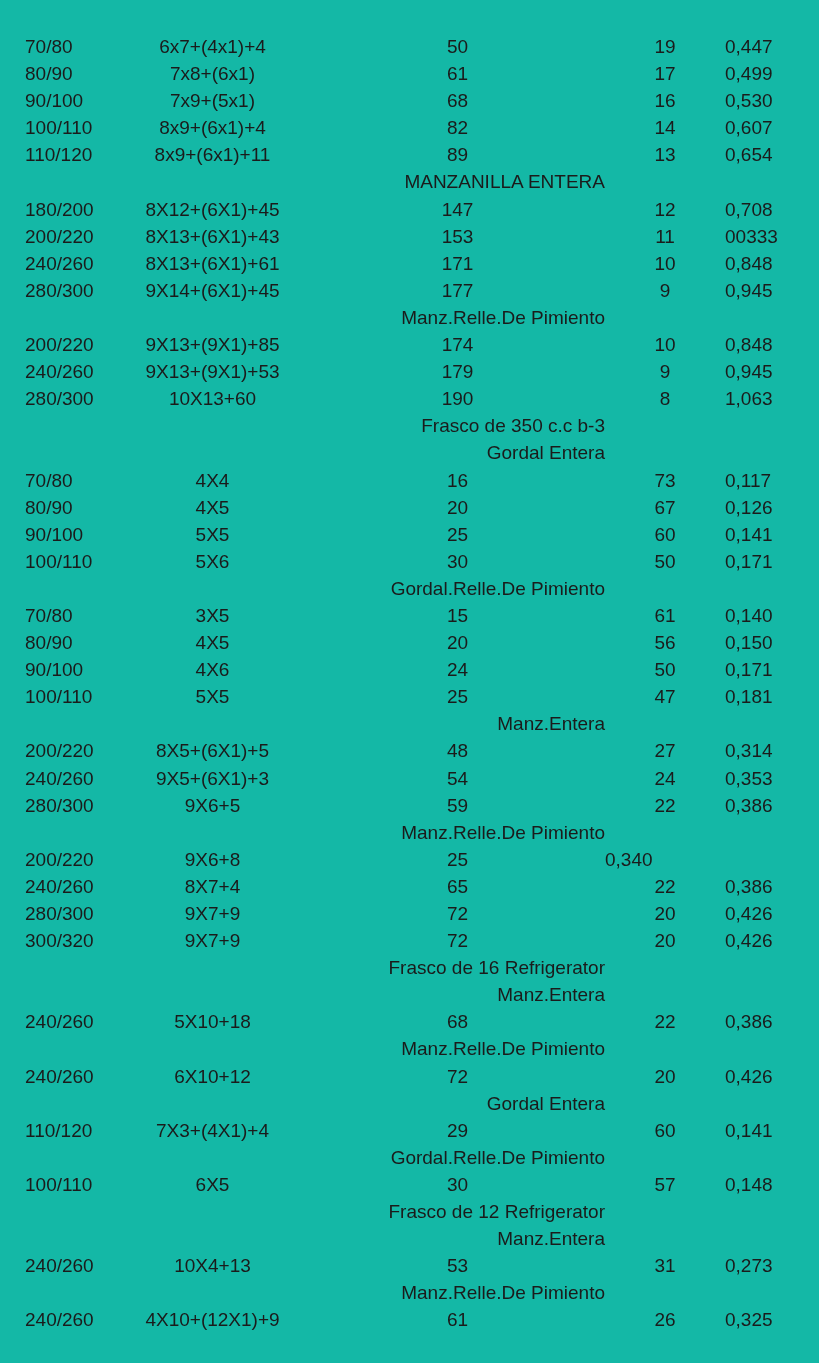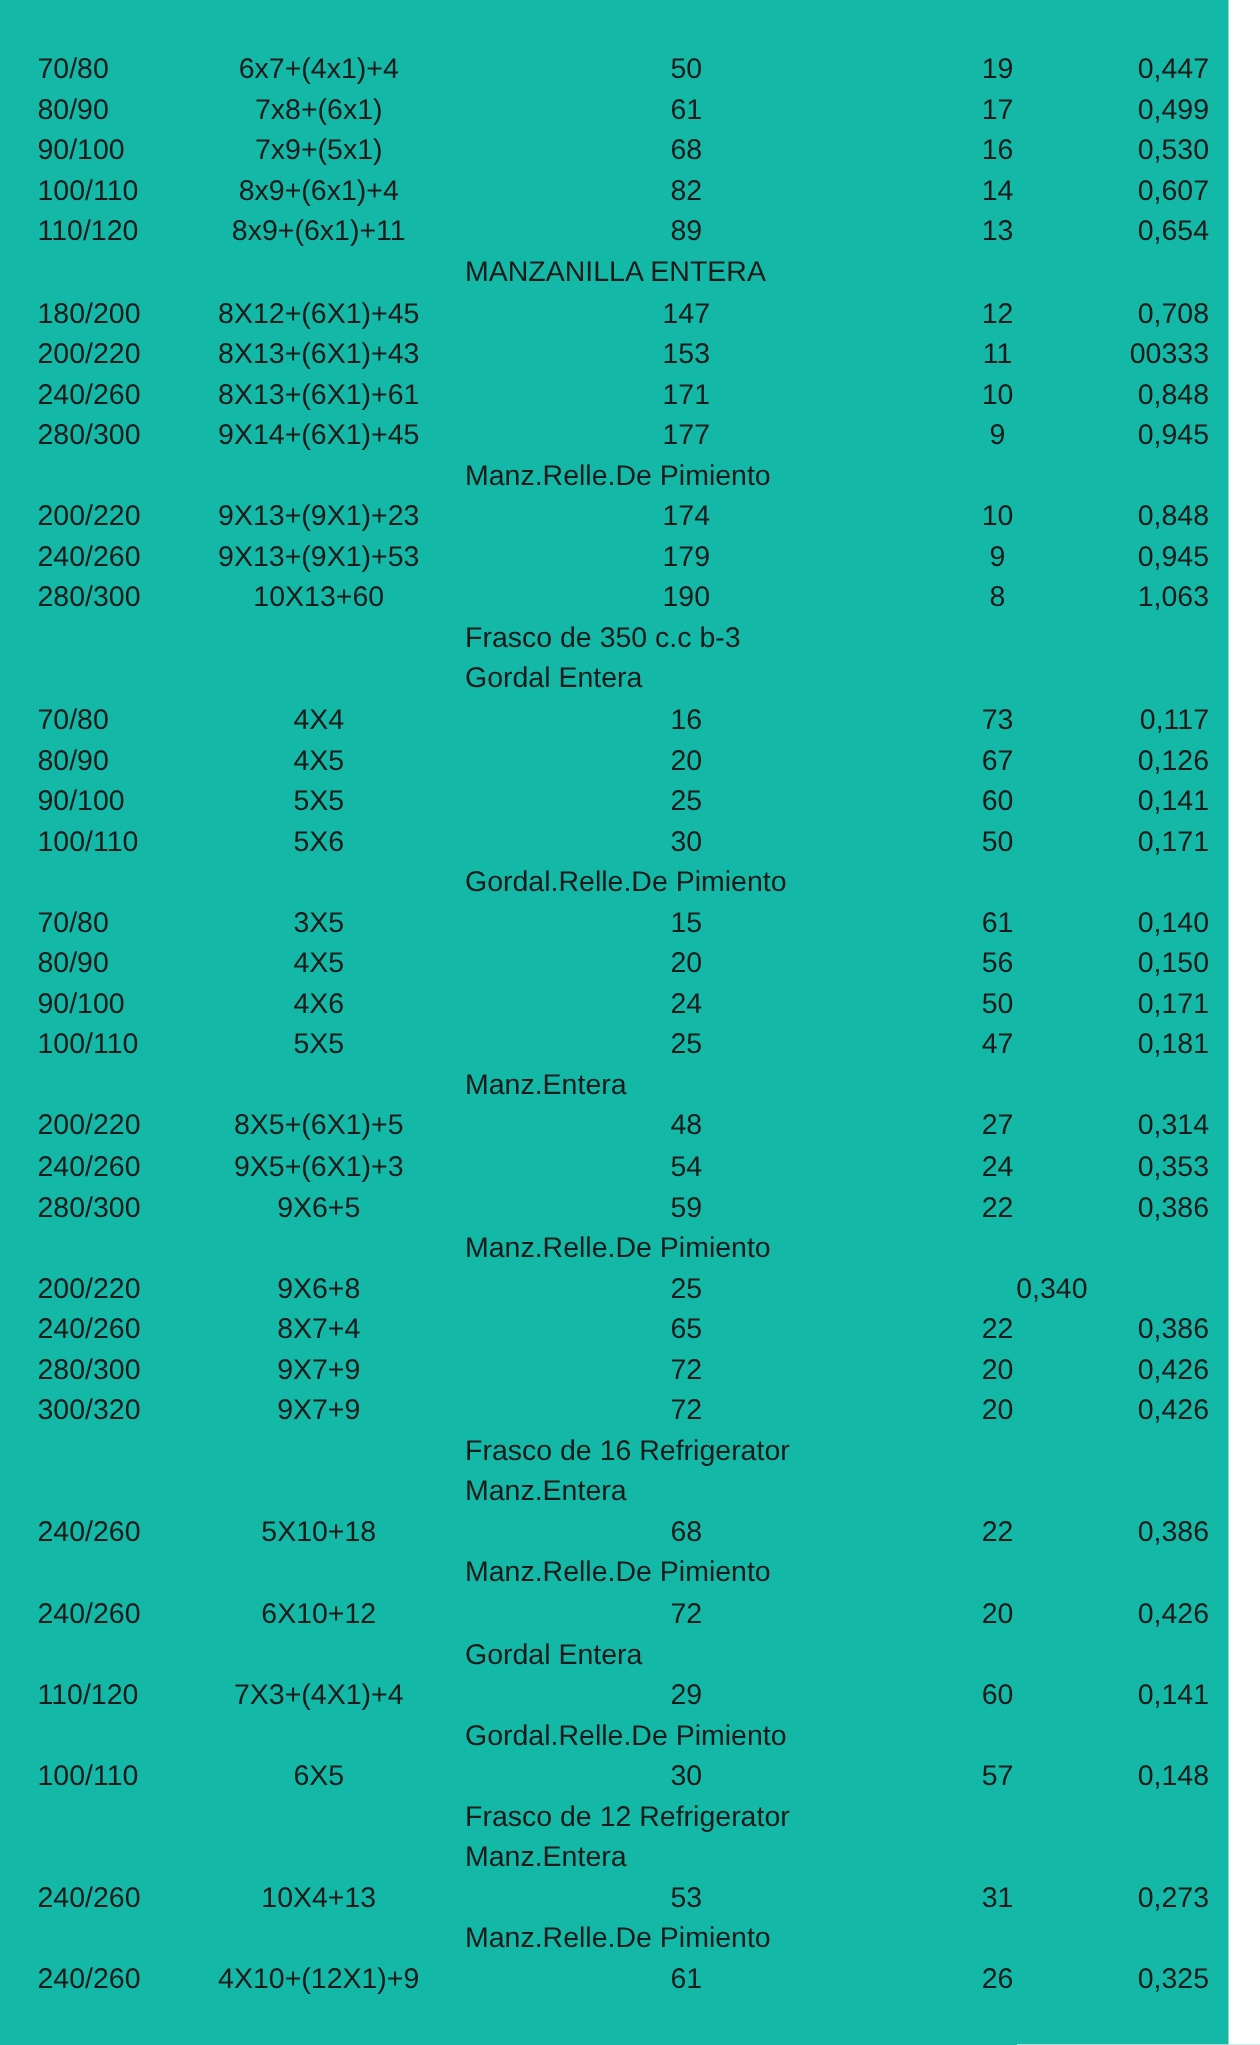--- a/index.html
+++ b/index.html
@@ -25,22 +25,22 @@
     width: 806px;
     height: 27.1px;
     line-height: 27.1px;
     font-size: 19px;
     white-space: nowrap;
   }
   .c1 { text-align: left; padding-left: 25px; }
   .c2 { text-align: center; }
   .c3 { text-align: center; }
   .c4 { text-align: center; }
-  .c5 { text-align: right; }
-  .section-label { text-align: left; }
+  .c5 { }
+  .section-label { text-align: right; }
 </style>
 </head>
 <body>
 
 <div class="page">
   <div class="table" id="packing-table">
       <div class="row">
         <span class="c1">70/80</span>
         <span class="c2">6x7+(4x1)+4</span>
         <span class="c3">50</span>
@@ -104,21 +104,21 @@
         <span class="c2">9X14+(6X1)+45</span>
         <span class="c3">177</span>
         <span class="c4">9</span>
         <span class="c5">0,945</span>
       </div>
       <div class="row">
         <span class="c3 section-label" style="grid-column: 3;">Manz.Relle.De Pimiento</span>
       </div>
       <div class="row">
         <span class="c1">200/220</span>
-        <span class="c2">9X13+(9X1)+23</span>
+        <span class="c2">9X13+(9X1)+85</span>
         <span class="c3">174</span>
         <span class="c4">10</span>
         <span class="c5">0,848</span>
       </div>
       <div class="row">
         <span class="c1">240/260</span>
         <span class="c2">9X13+(9X1)+53</span>
         <span class="c3">179</span>
         <span class="c4">9</span>
         <span class="c5">0,945</span>

